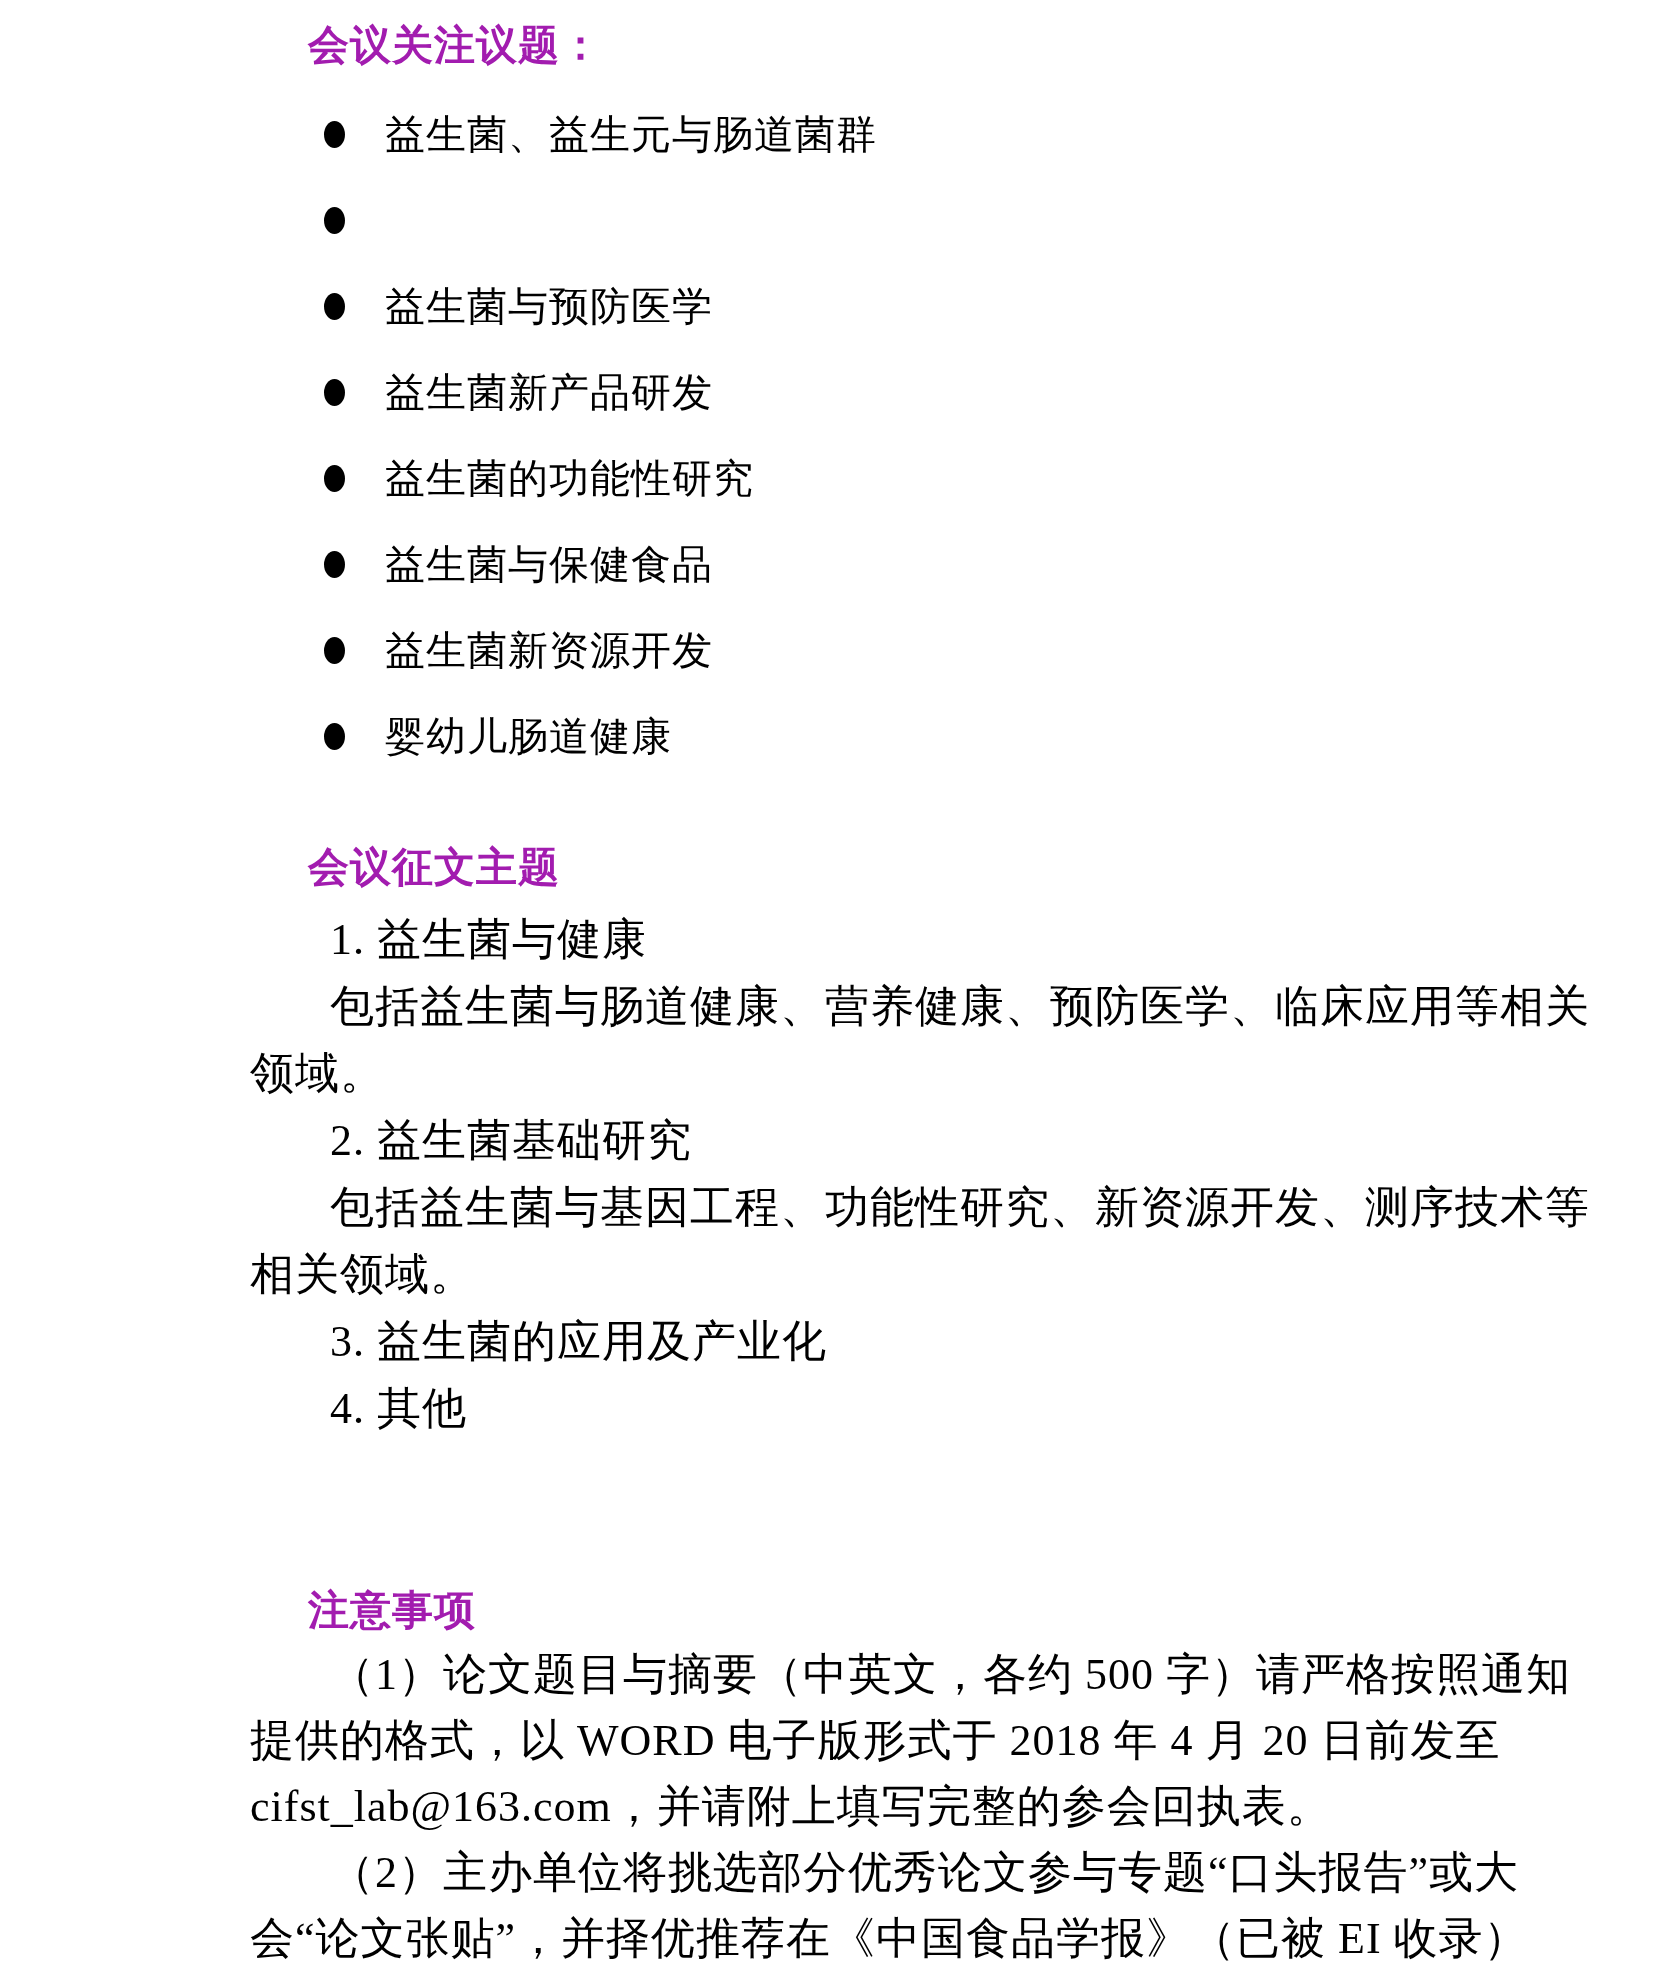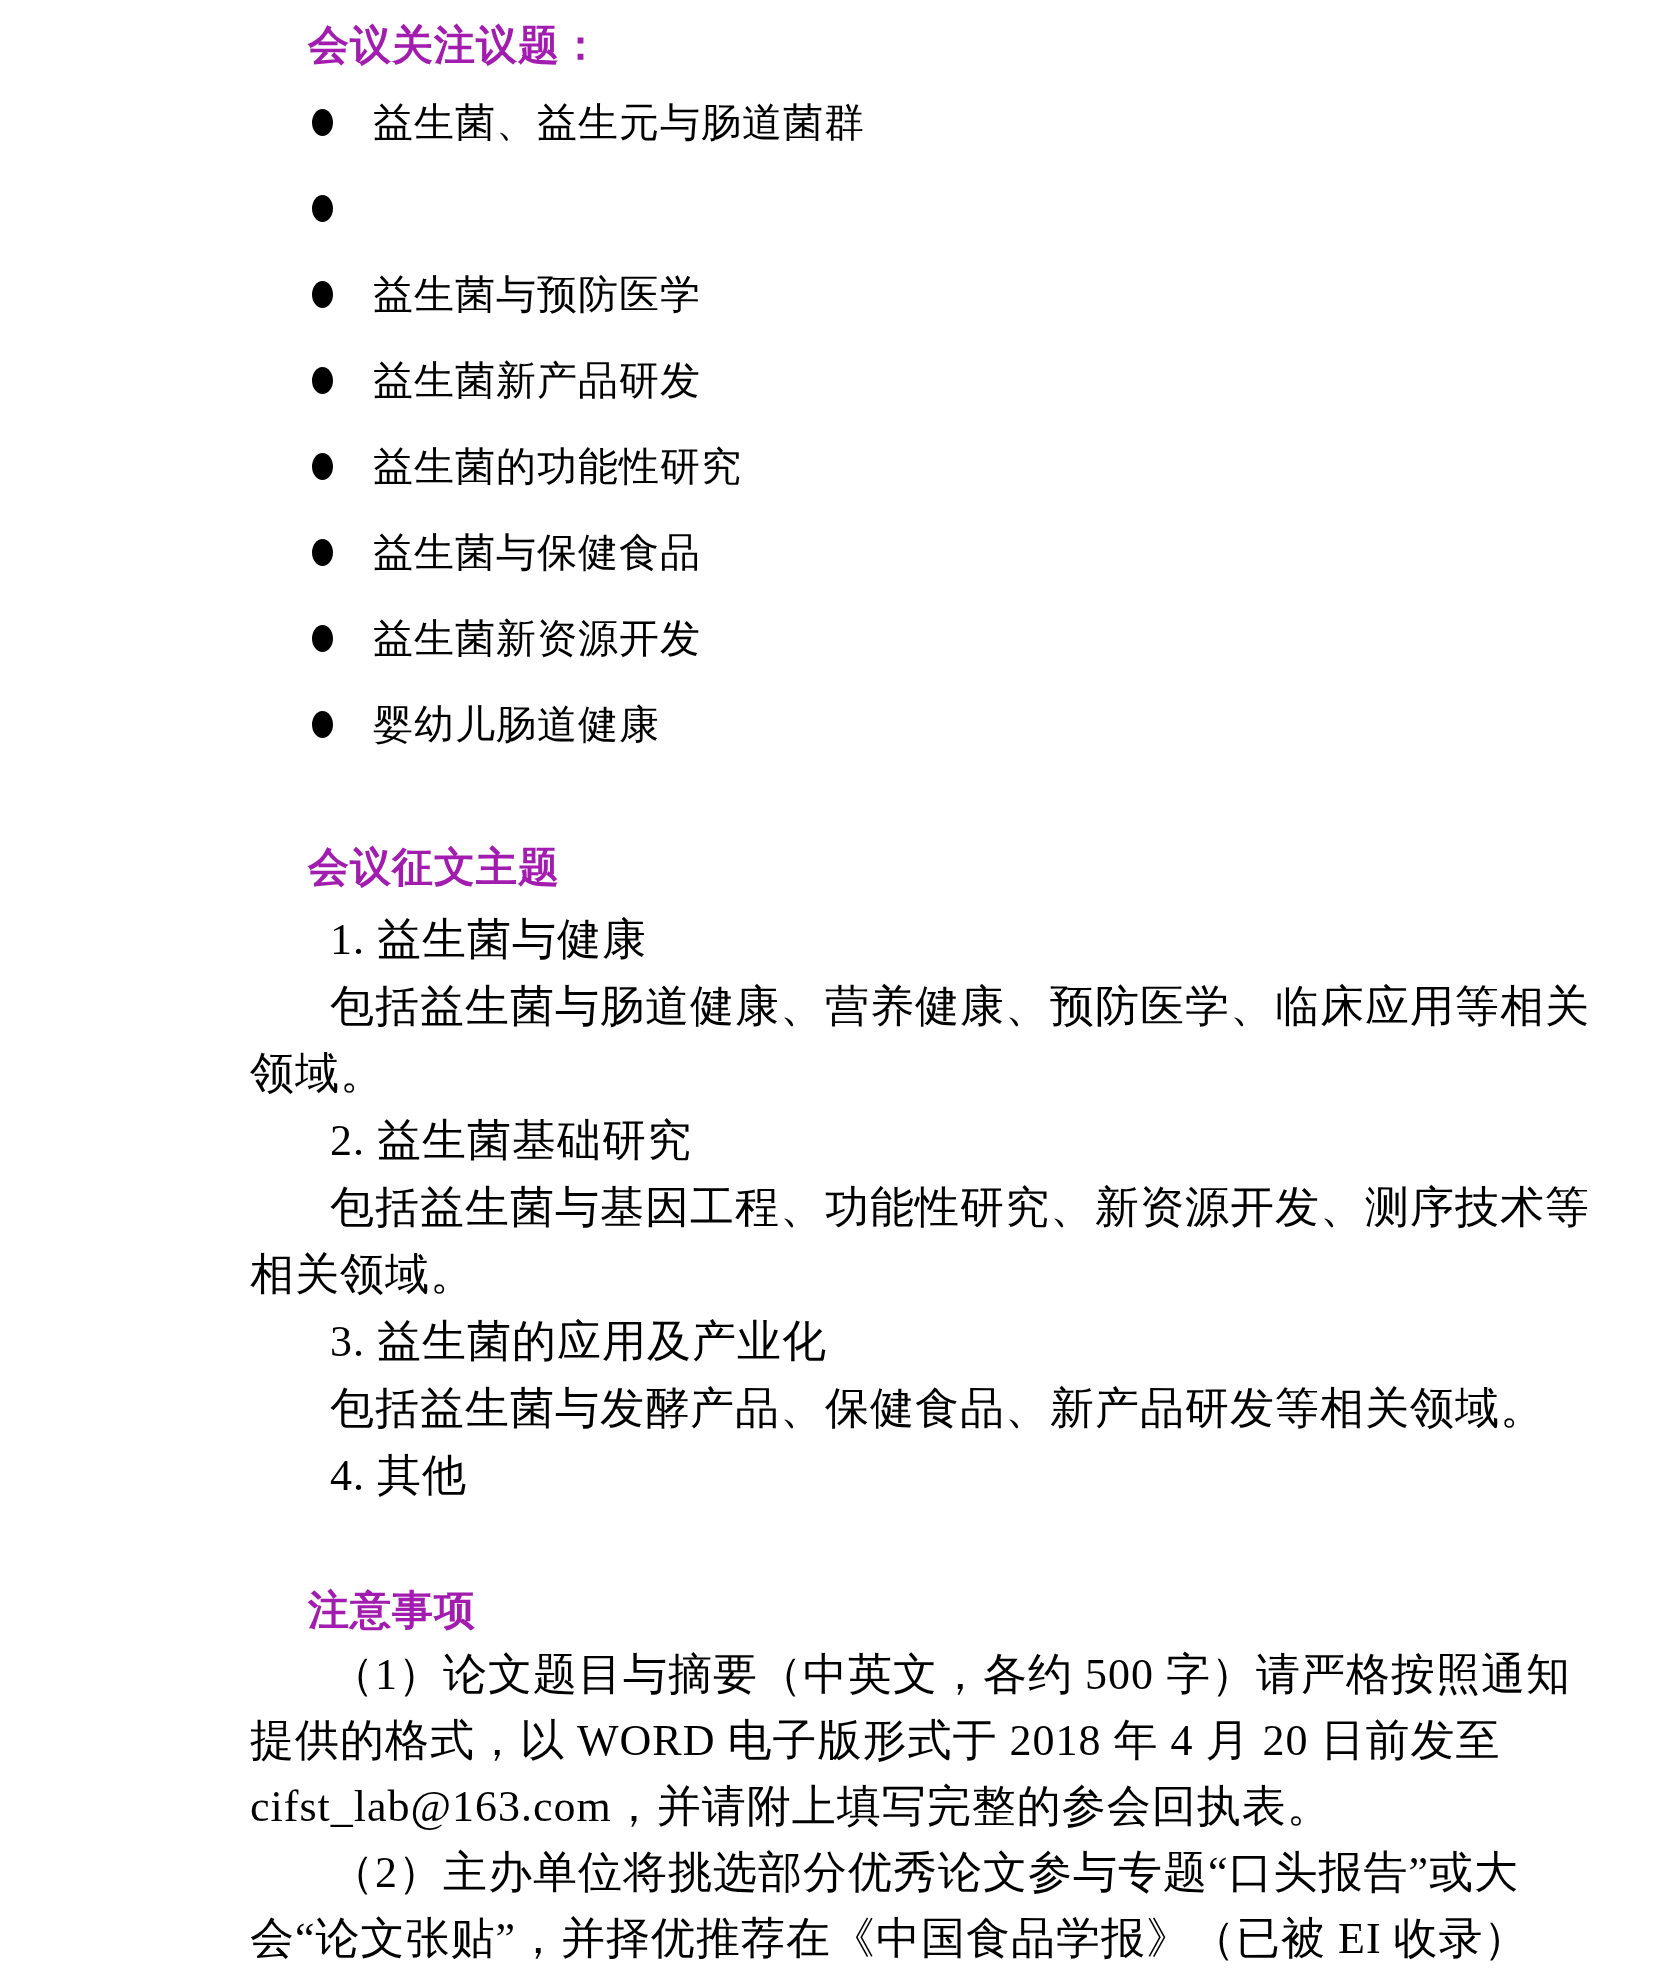--- a/index.html
+++ b/index.html
@@ -33,21 +33,21 @@
       text-align: right;
     }
     .title-heading   { top: 18px; }
     .topics-heading  { top: 840px; }
     .notes-heading   { top: 1583px; }
 
     .bullets {
       position: absolute;
       left: 308px;
       top: 75px;
-      margin: 4px;
+      margin: 16px;
       padding: 0;
       list-style: none;
     }
     .bullet-item {
       display: flex;
       align-items: center;
       height: 86px;
     }
     .dot {
       flex: 0 0 auto;
@@ -129,21 +129,20 @@
   <h2 class="heading topics-heading">会议征文主题</h2>
 
   <div class="lines topics-lines">
     <div class="line indent">1. 益生菌与健康</div>
     <div class="line indent">包括益生菌与肠道健康、营养健康、预防医学、临床应用等相关</div>
     <div class="line">领域。</div>
     <div class="line indent">2. 益生菌基础研究</div>
     <div class="line indent">包括益生菌与基因工程、功能性研究、新资源开发、测序技术等</div>
     <div class="line">相关领域。</div>
     <div class="line indent">3. 益生菌的应用及产业化</div>
-    <div class="line indent">包括益生菌与发酵产品、保健食品、新产品研发等相关领域。</div>
     <div class="line indent">4. 其他</div>
   </div>
 
   <h2 class="heading notes-heading">注意事项</h2>
 
   <div class="lines notes-lines">
     <div class="line indent">（1）论文题目与摘要（中英文，各约 500 字）请严格按照通知</div>
     <div class="line">提供的格式，以 WORD 电子版形式于 2018 年 4 月 20 日前发至</div>
     <div class="line">cifst_lab@163.com，并请附上填写完整的参会回执表。</div>
     <div class="line indent">（2）主办单位将挑选部分优秀论文参与专题“口头报告”或大</div>

